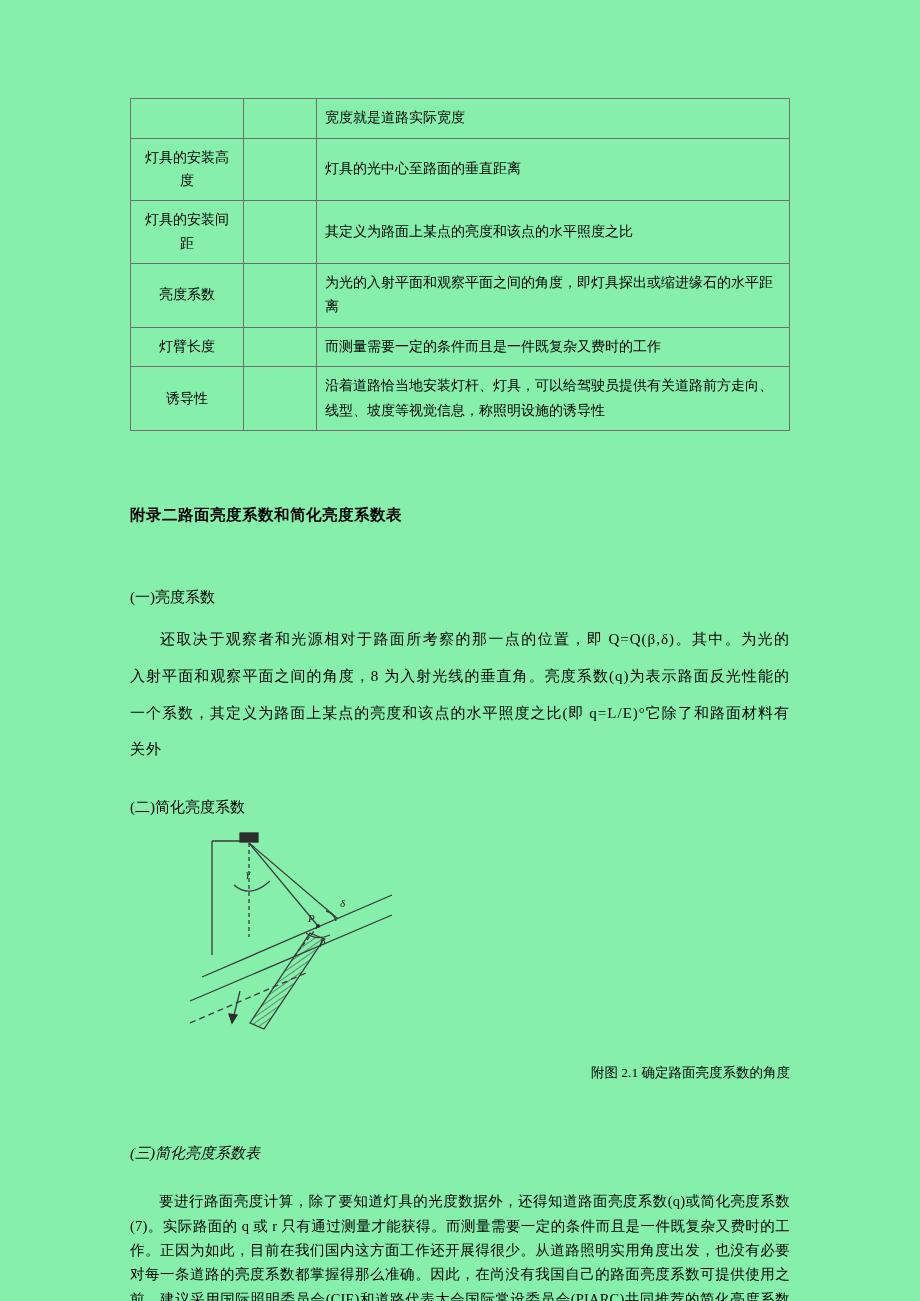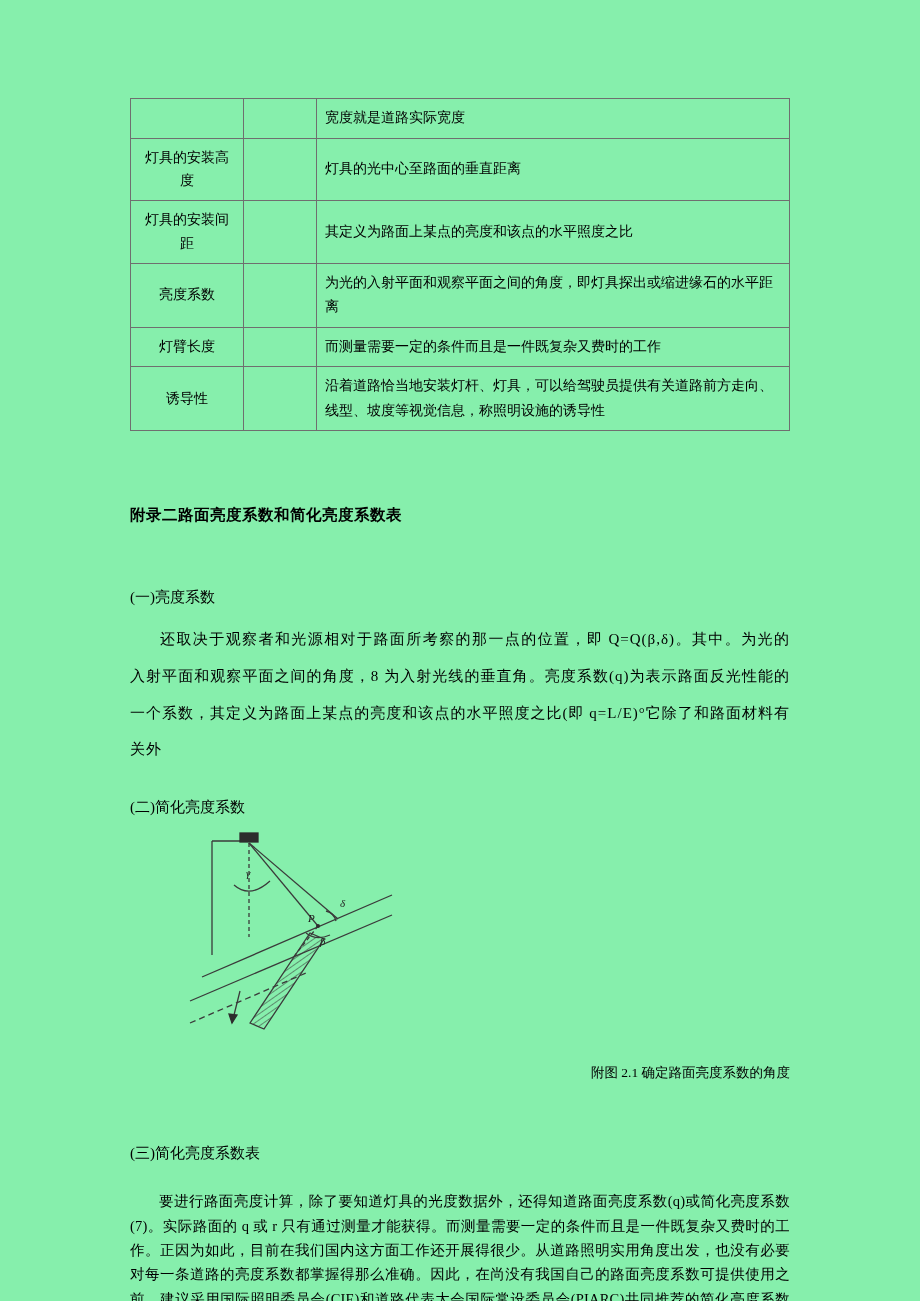--- a/index.html
+++ b/index.html
@@ -25,21 +25,21 @@
     text-align:justify;text-indent:2em;letter-spacing:1px;
   }
   .para.dense{
     font-size:14.5px;line-height:1.68;letter-spacing:.2px;margin-top:26px;
   }
   .figure-wrap{width:660px;margin-top:8px;}
   .figure-box{margin-left:58px;width:208px;}
   .figure-caption{
     text-align:right;font-size:13.5px;margin-top:0;padding-left:60px;
   }
-  .sec-title.after-fig{}
+  .sec-title.after-fig{font-style:italic;}
   svg text{font-family:"Liberation Serif","DejaVu Serif",serif;font-size:11px;font-style:italic;fill:#222;}
 </style>
 </head>
 <body>
 
 <div class="page">
 
   <table class="glossary">
     <tbody>
         <tr>

